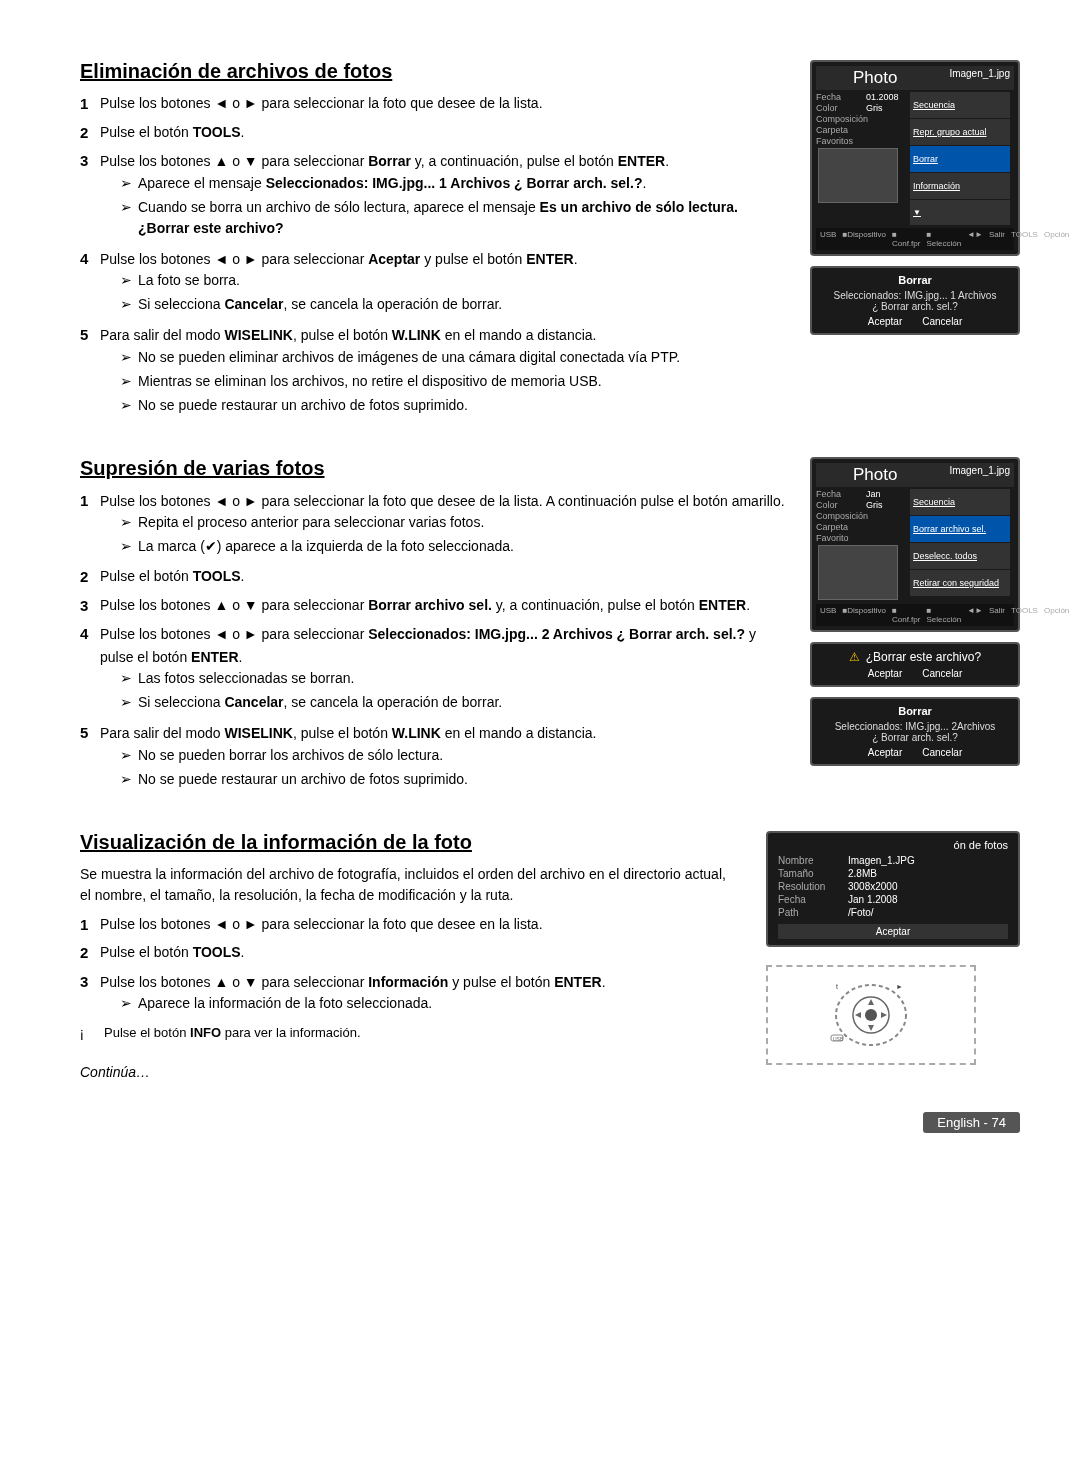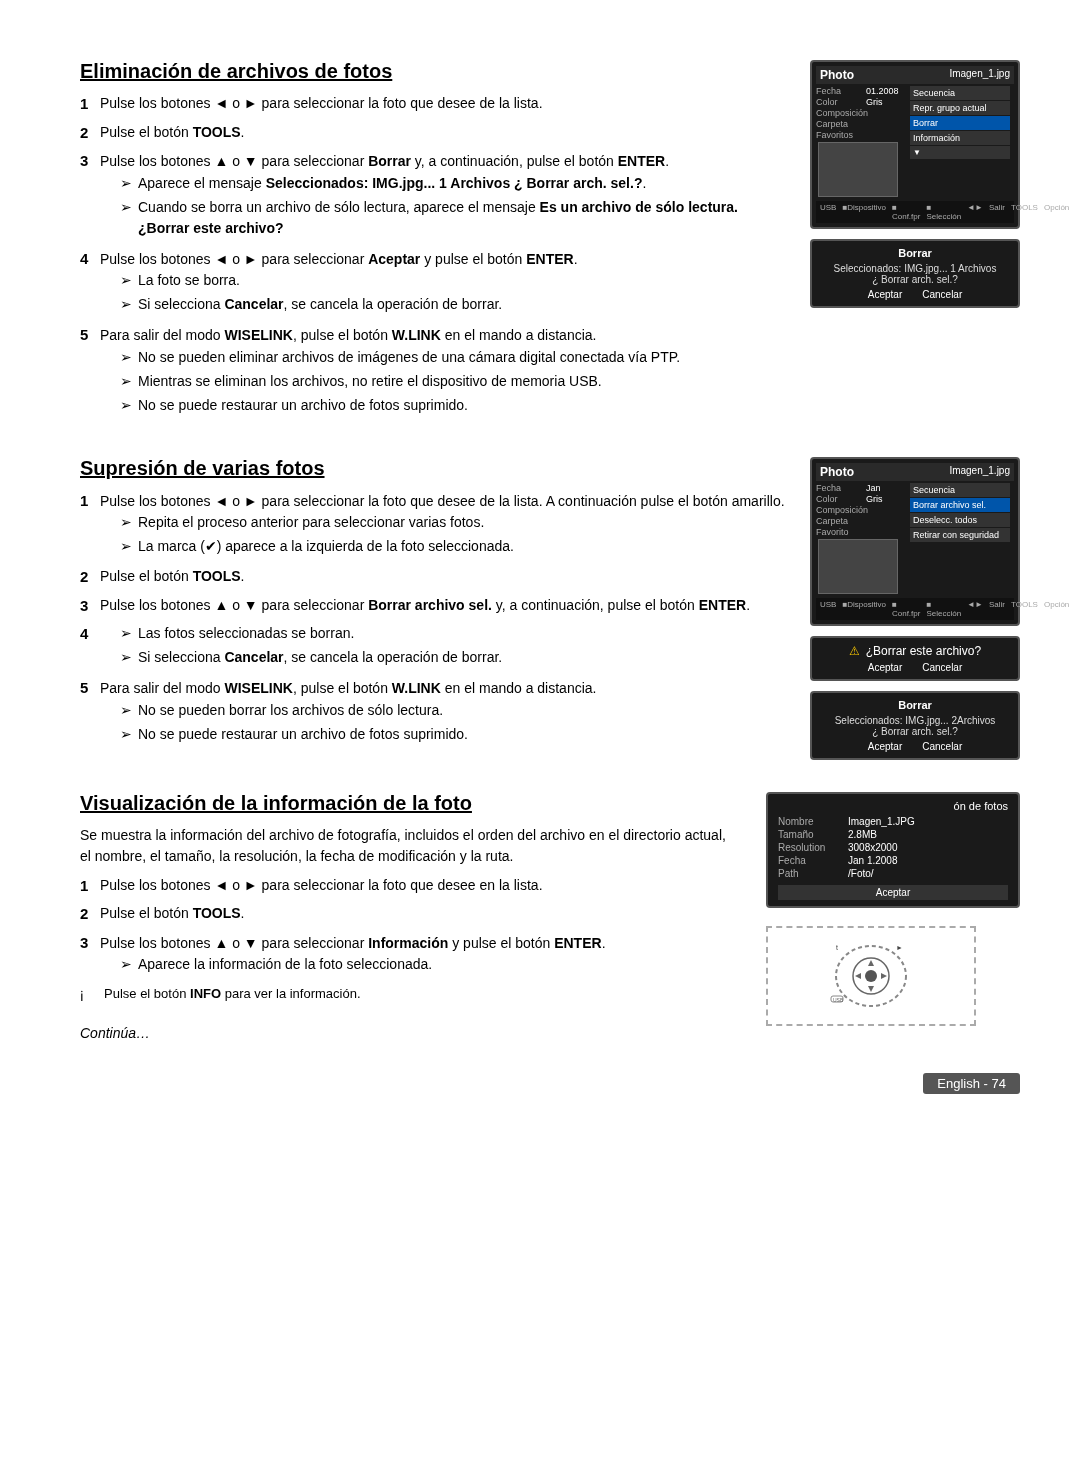--- a/index.html
+++ b/index.html
@@ -79,22 +79,23 @@
     }
     .tv-header {
       display: flex;
       justify-content: space-between;
       background: #2a2a2a;
       padding: 2px 4px;
       font-size: 10px;
     }
     .tv-header .photo-label {
       color: #fff;
-      font-weight: bold;
-      font-size: 12px;
+      font-weight: normal;
+      font-size: 17px;
+      margin-left: 33px;
     }
     .tv-header .filename {
       color: #fff;
       font-size: 10px;
     }
     .tv-body {
       display: flex;
       min-height: 80px;
     }
     .tv-left {
@@ -112,24 +113,25 @@
     }
     .tv-label {
       color: #aaa;
       min-width: 50px;
     }
     .tv-value {
       color: #fff;
     }
     .tv-menu-item {
       background: #333;
-      padding: 2px 3px;
+      padding: 8px 3px;
       font-size: 9px;
       color: #fff;
       margin-bottom: 1px;
+      text-decoration: underline;
     }
     .tv-menu-item.active {
       background: #0055aa;
     }
     .tv-image-placeholder {
       width: 80px;
       height: 55px;
       background: #444;
       border: 1px solid #666;
       margin: 2px;
@@ -449,20 +451,21 @@
           </li>
 
           <li class="step-item">
             <span class="step-number">3</span>
             <span class="step-content">Pulse los botones ▲ o ▼ para seleccionar <b>Borrar archivo sel.</b> y, a continuación, pulse el botón <b>ENTER</b>.</span>
           </li>
 
           <li class="step-item">
             <span class="step-number">4</span>
             <div>
+              <span class="step-content">Pulse los botones ◄ o ► para seleccionar <b>Seleccionados: IMG.jpg... 2 Archivos ¿ Borrar arch. sel.?</b> y pulse el botón <b>ENTER</b>.</span>
               <div class="arrow-item">
                 <span class="arrow">➢</span>
                 <span class="arrow-content">Las fotos seleccionadas se borran.</span>
               </div>
               <div class="arrow-item">
                 <span class="arrow">➢</span>
                 <span class="arrow-content">Si selecciona <b>Cancelar</b>, se cancela la operación de borrar.</span>
               </div>
             </div>
           </li>

